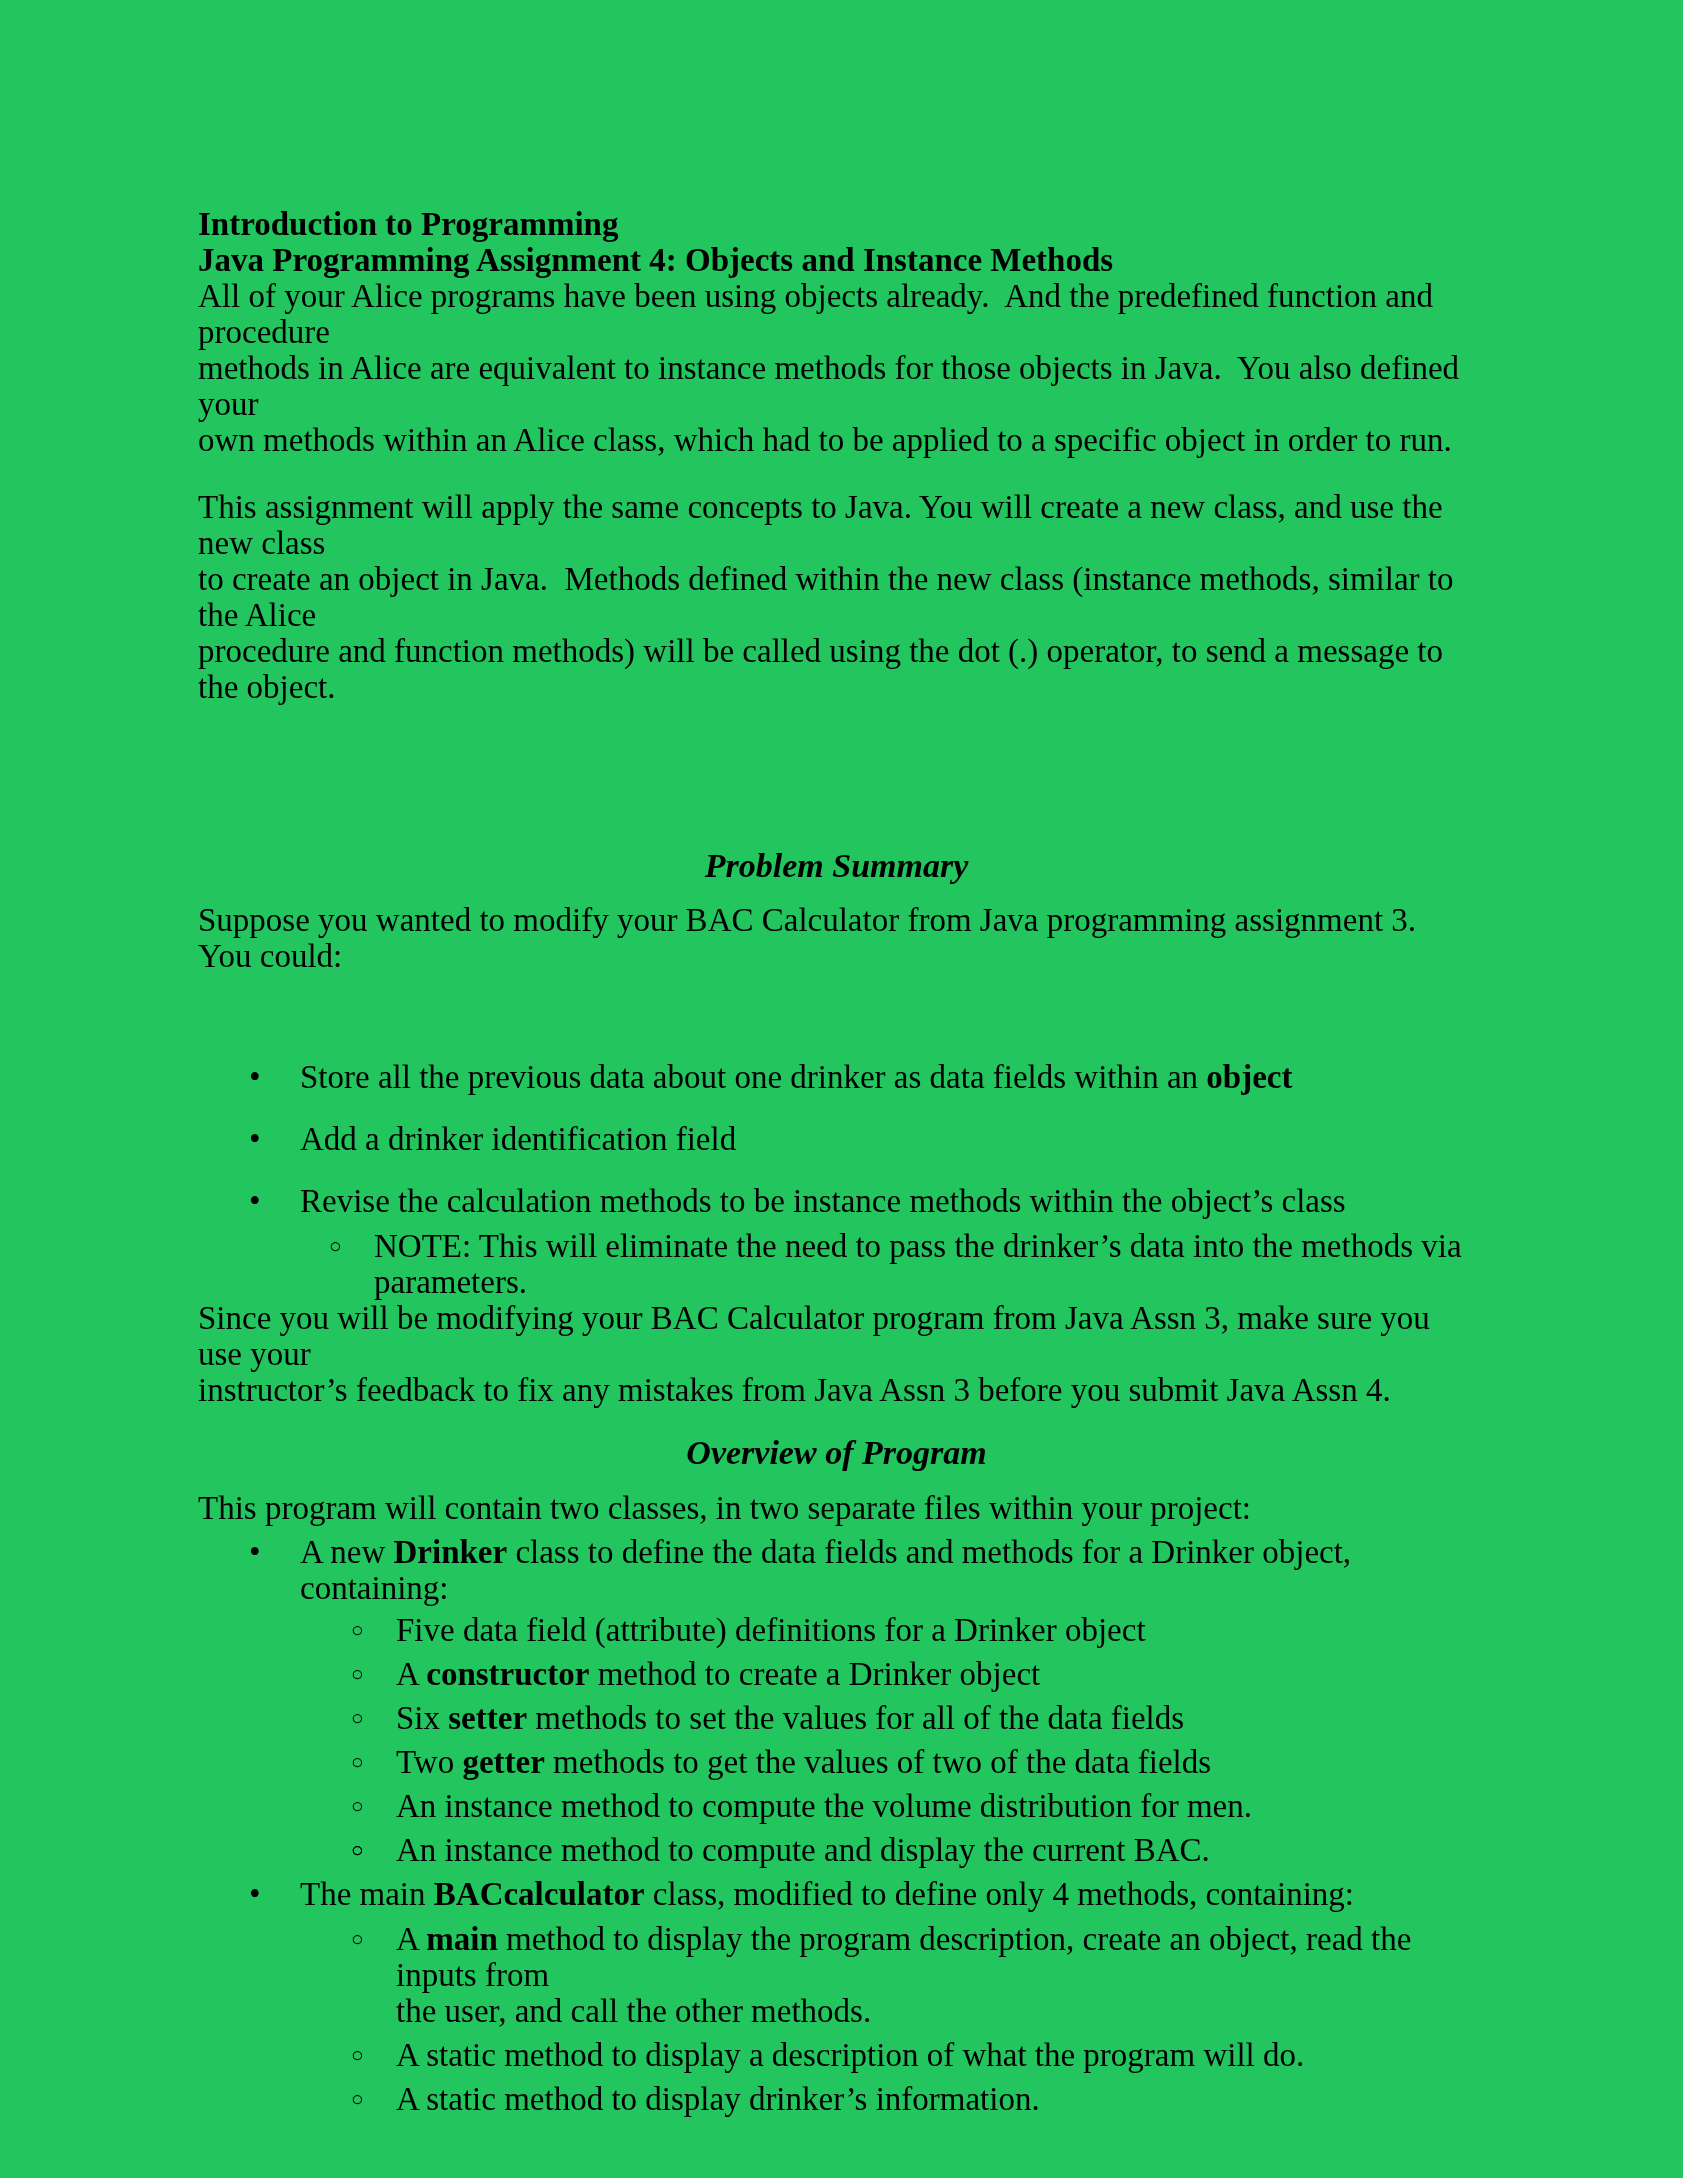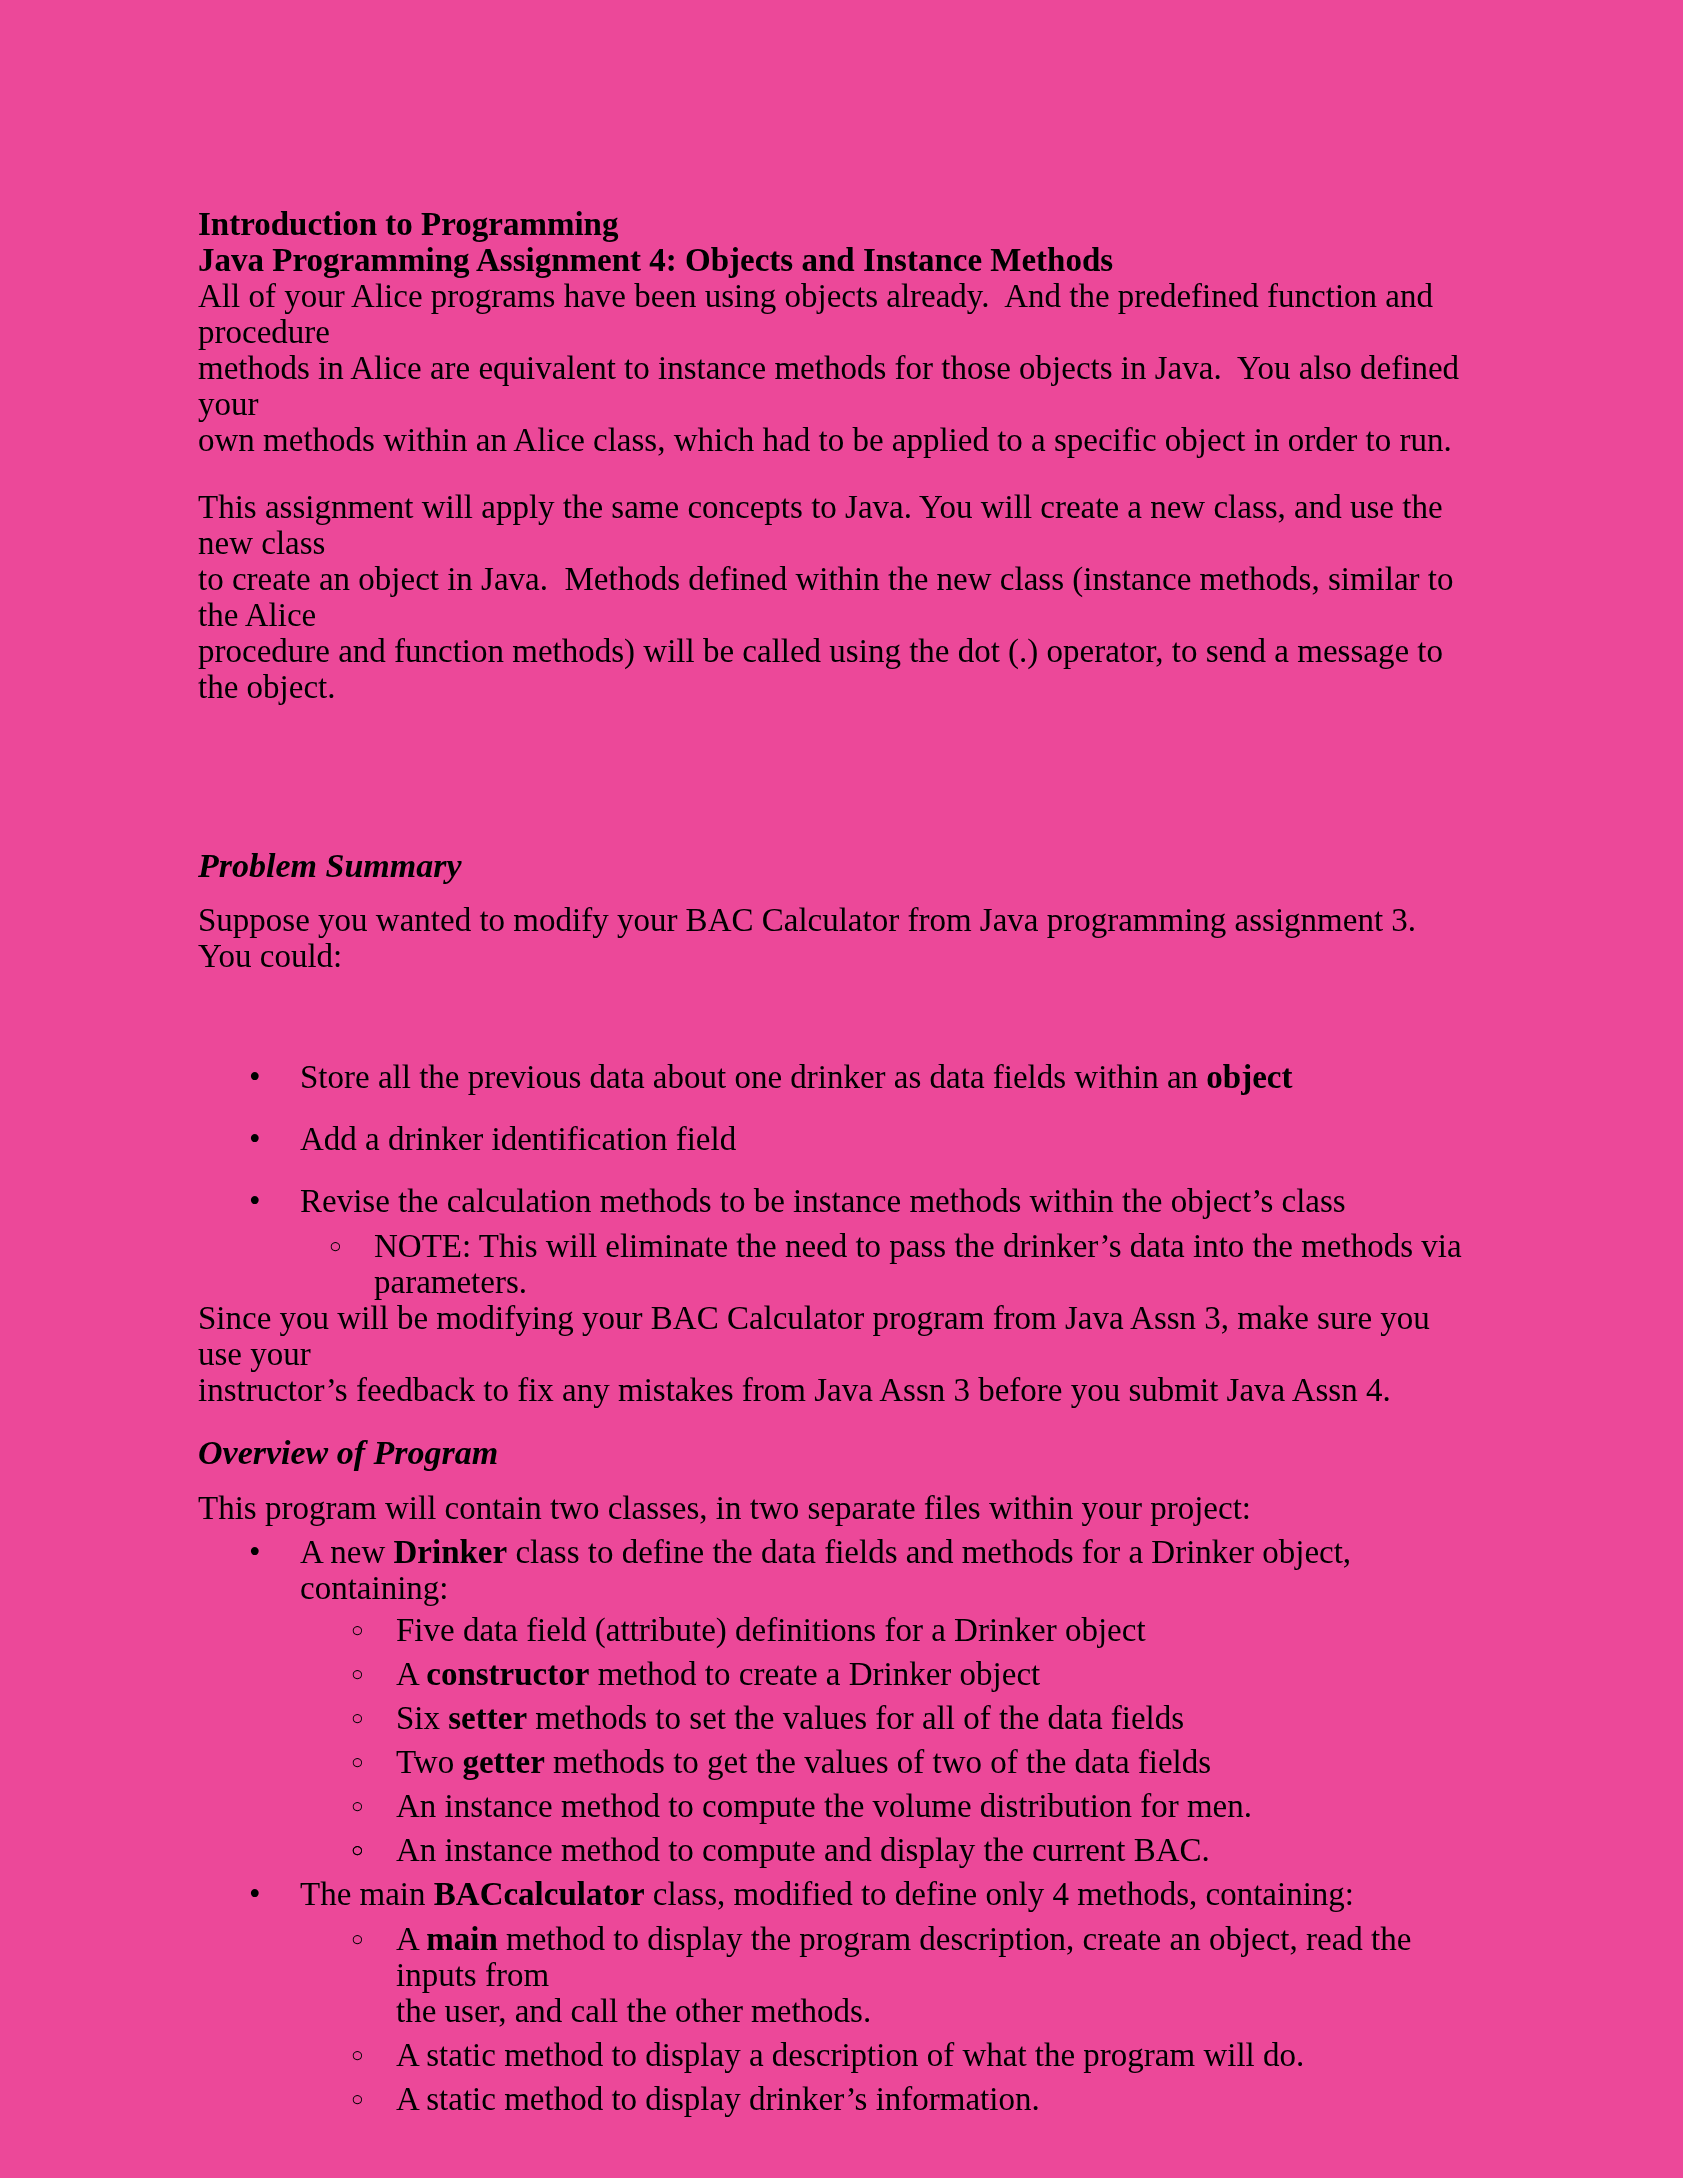--- a/index.html
+++ b/index.html
@@ -1,34 +1,35 @@
 <!DOCTYPE html>
 <html><head>
 <meta charset="utf-8">
 <style>
   html, body { margin: 0; padding: 0; background: #ffffff; }
   .page {
     position: relative;
     width: 1683px;
     height: 2178px;
-    background: #ec4899;
+    background: #22c55e;
     color: #000000;
     font-family: "Liberation Serif", serif;
     font-size: 33px;
     line-height: 36px;
     overflow: hidden;
   }
   .content { width: 1277px; margin-left: 198px; }
   .pre { white-space: pre-wrap; }
   .doc-title { font-weight: bold; }
   .section-heading {
     font-weight: bold;
     font-style: italic;
     font-size: 34px;
     line-height: 37px;
+    text-align: center;
   }
   ul.blist { list-style: none; margin: 0; padding: 0; }
   li.li1 { position: relative; padding-left: 102px; }
   li.li1 > .mk1 { position: absolute; left: 51px; top: 0; line-height: 36px; }
   li.li2 { position: relative; padding-left: 198px; }
   li.li2 > .mk2 { position: absolute; left: 153px; top: 0; font-size: 21px; line-height: 36px; }
   li.li2n { position: relative; padding-left: 176px; }
   li.li2n > .mk2 { position: absolute; left: 131px; top: 0; font-size: 21px; line-height: 36px; }
   .mb25 { margin-bottom: 26px; }
 </style>

